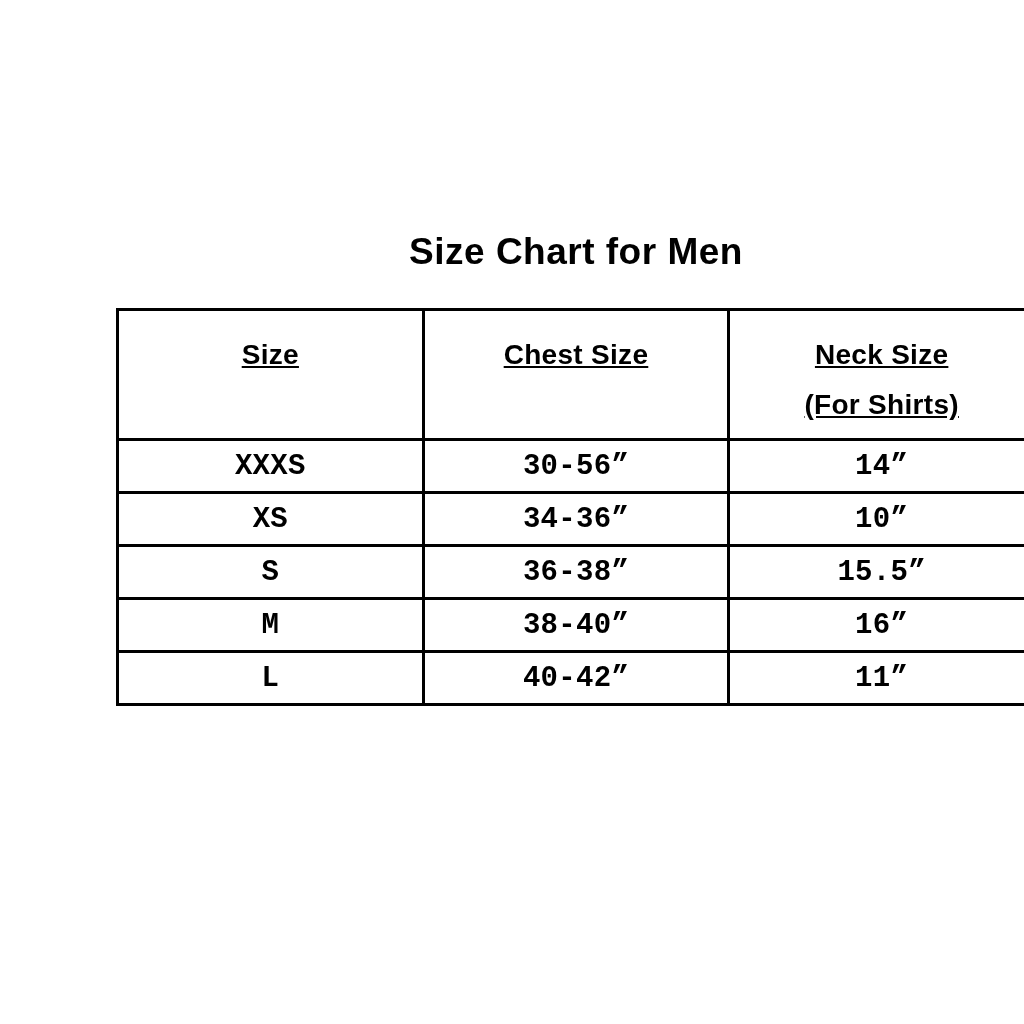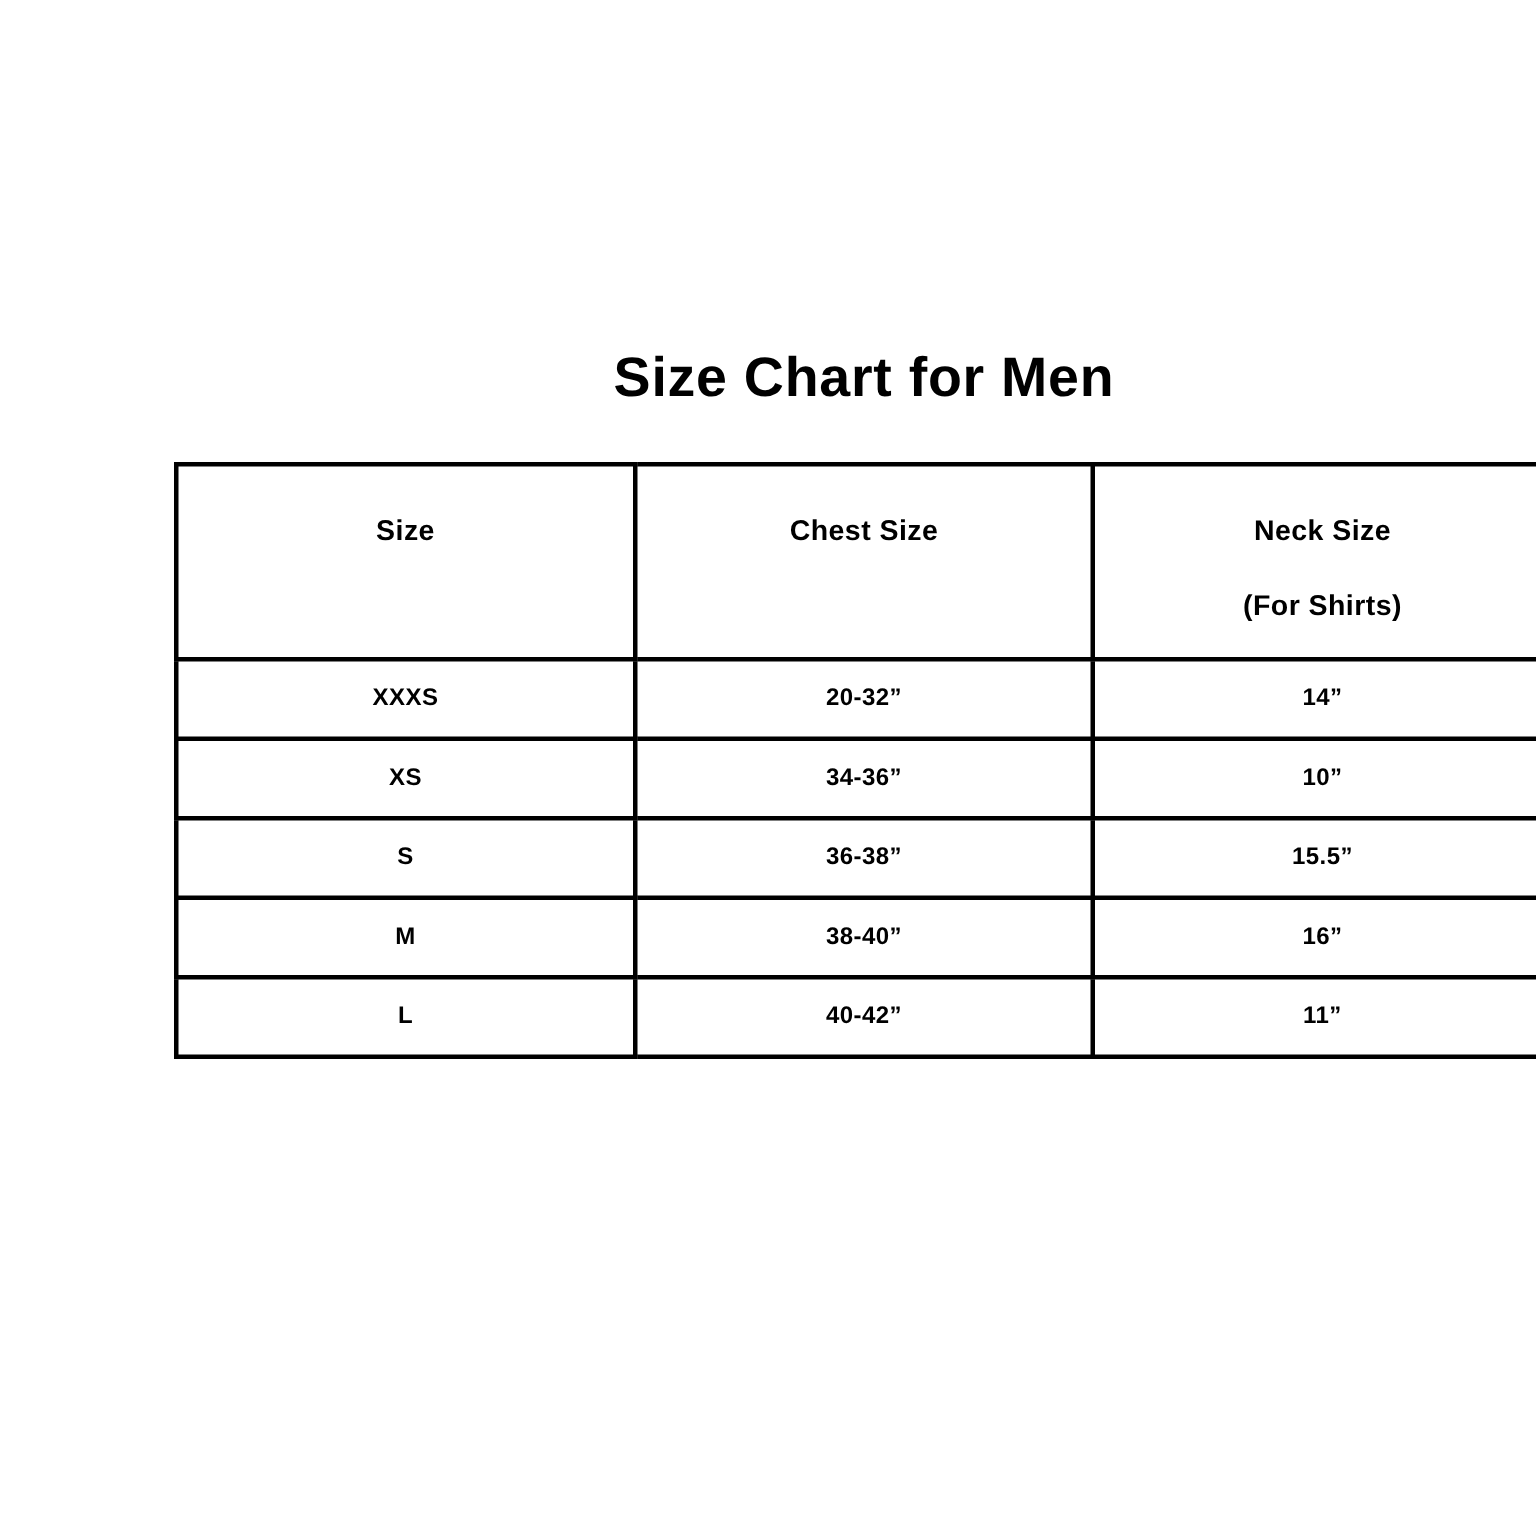--- a/index.html
+++ b/index.html
@@ -39,29 +39,31 @@
   table.size-chart td {
     border: 3px solid #000000;
     text-align: center;
     font-weight: bold;
     background: #ffffff;
   }
   table.size-chart th {
     height: 89px;
     vertical-align: top;
     padding-top: 11px;
-    font-size: 19px;
+    font-size: 28px;
     line-height: 34px;
     letter-spacing: 0.3px;
+    text-decoration: underline;
   }
   table.size-chart td {
     height: 53px;
     vertical-align: middle;
-    font-size: 16px;
+    font-size: 29px;
     letter-spacing: 0.3px;
+    font-family: Liberation Mono, monospace;
   }
 </style>
 </head>
 <body>
 
 <div class="canvas">
 
   <div class="chart-title">Size Chart for Men</div>
 
   <table class="size-chart">
@@ -80,21 +82,21 @@
         </th>
         <th>
           <div>Neck Size</div>
           <div>(For Shirts)</div>
         </th>
       </tr>
     </thead>
     <tbody>
       <tr>
         <td>XXXS</td>
-        <td>20-32”</td>
+        <td>30-56”</td>
         <td>14”</td>
       </tr>
       <tr>
         <td>XS</td>
         <td>34-36”</td>
         <td>10”</td>
       </tr>
       <tr>
         <td>S</td>
         <td>36-38”</td>

